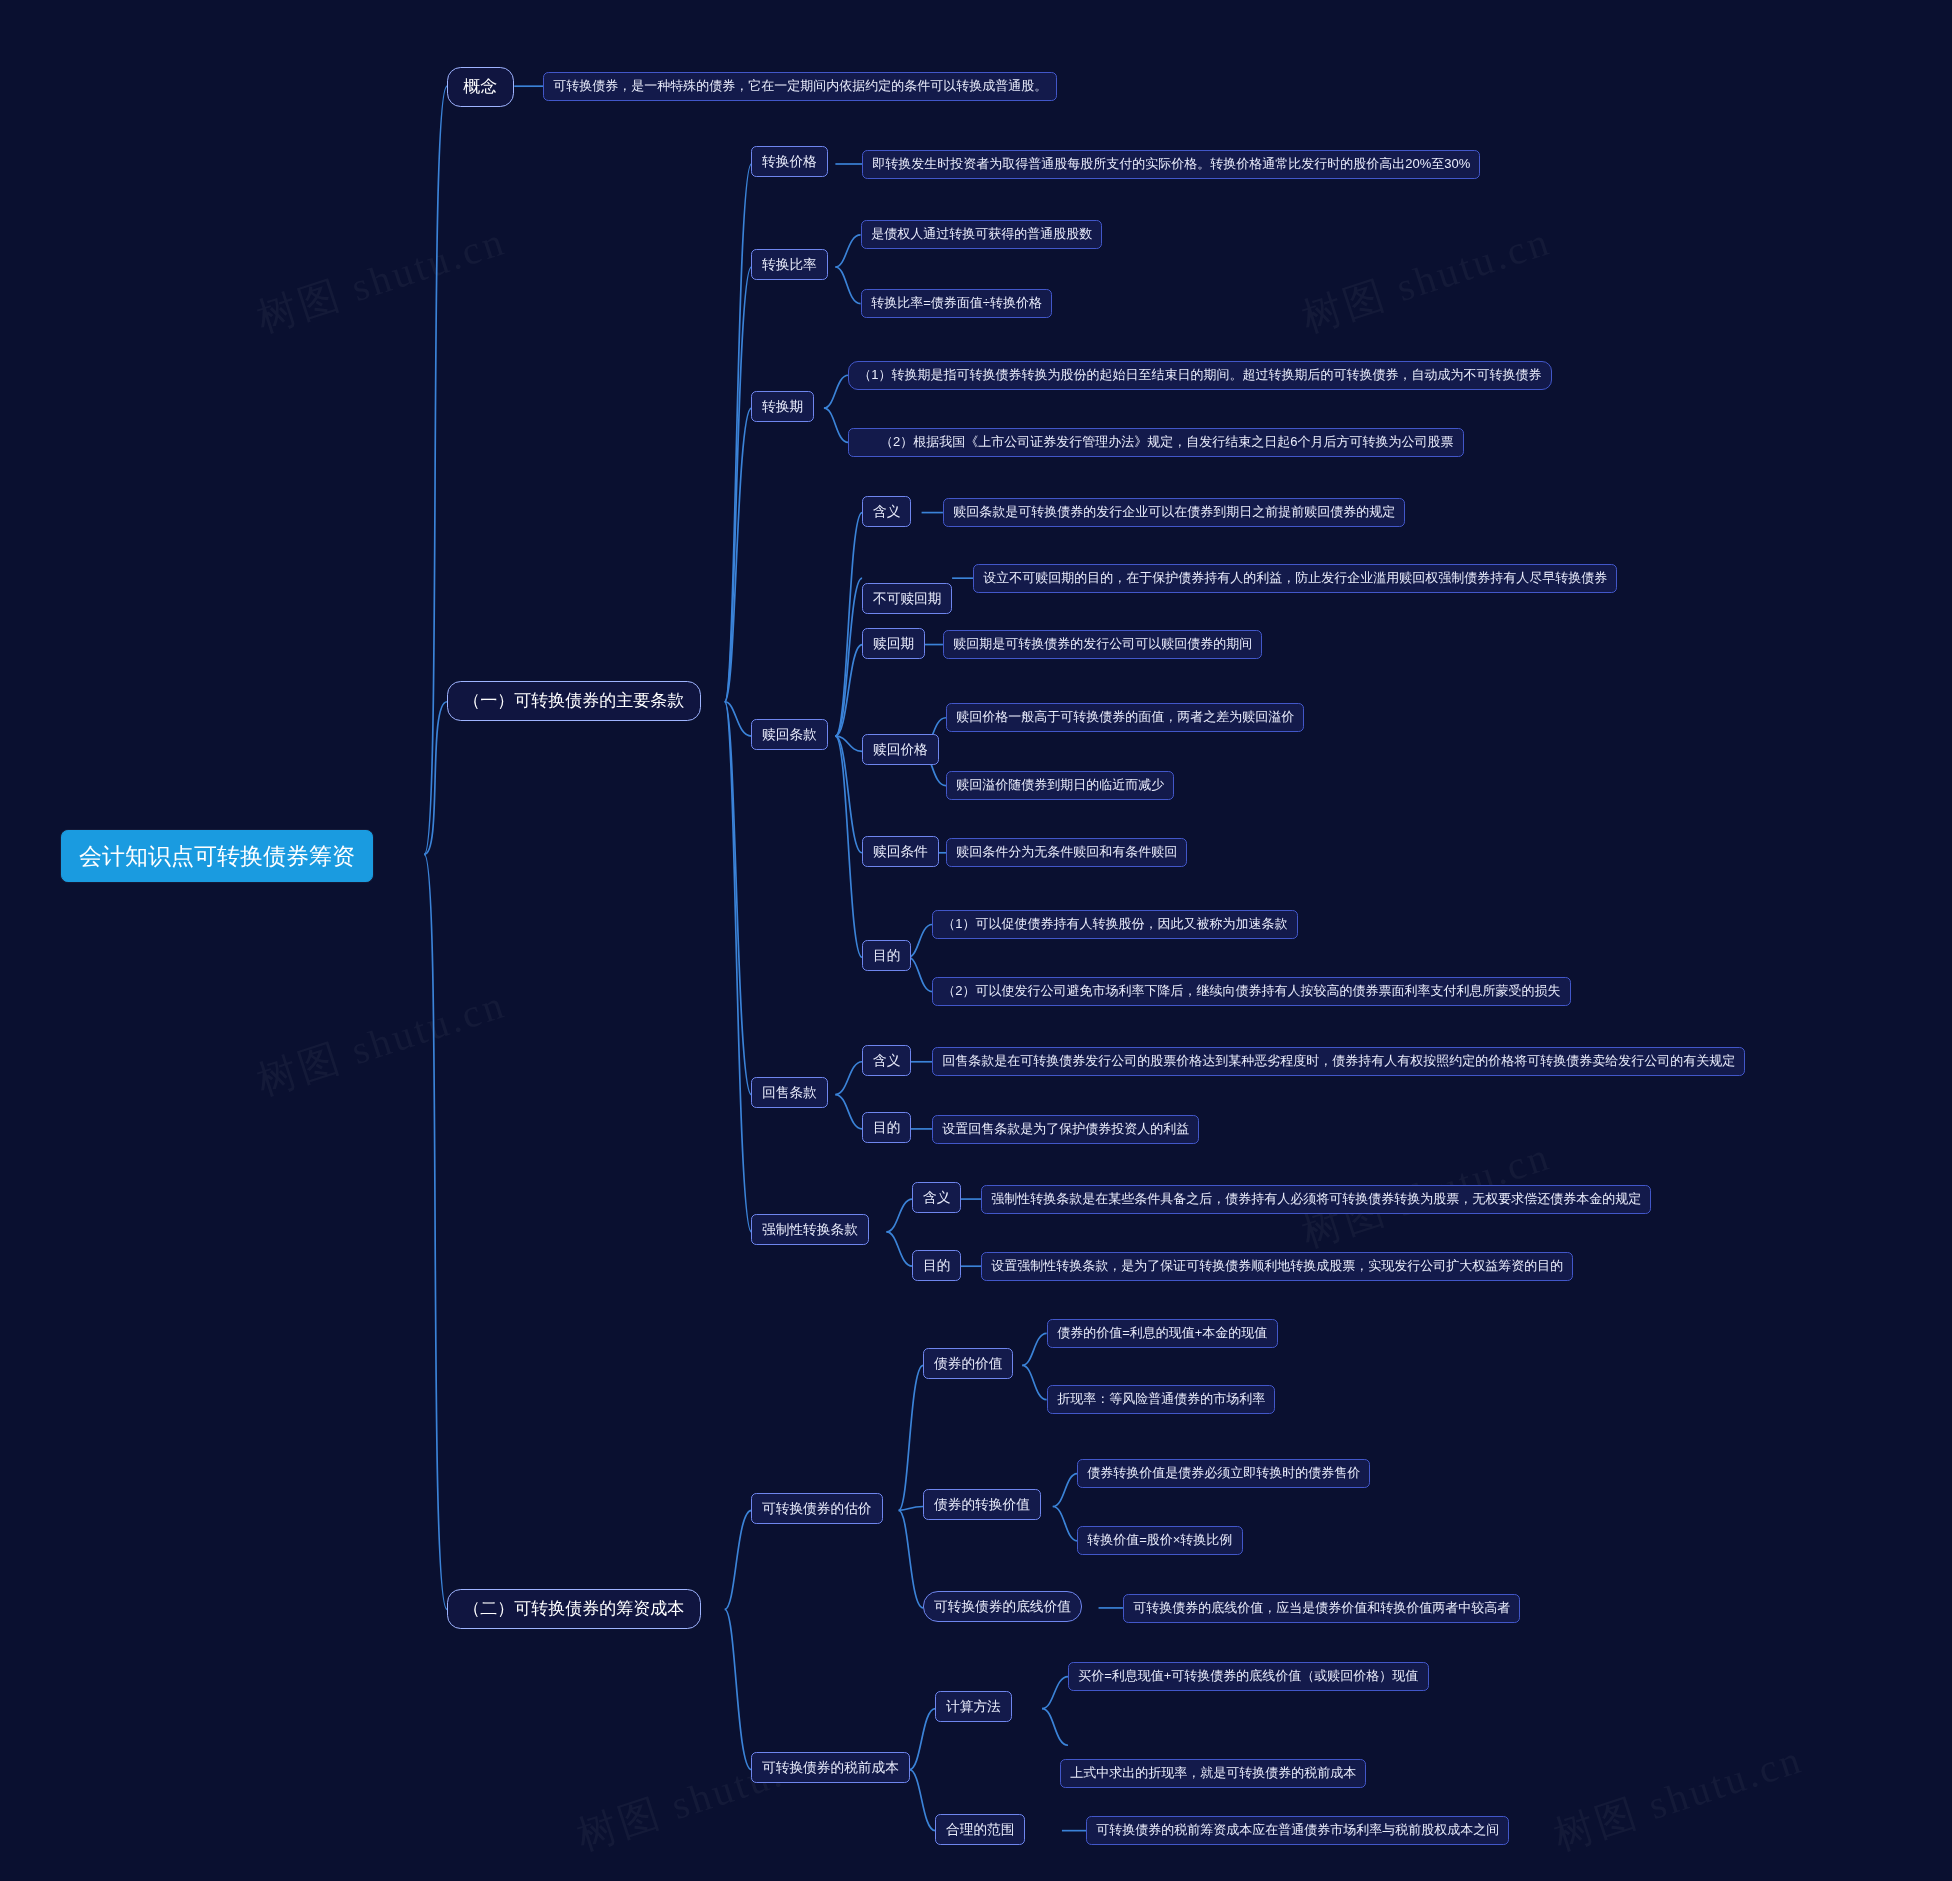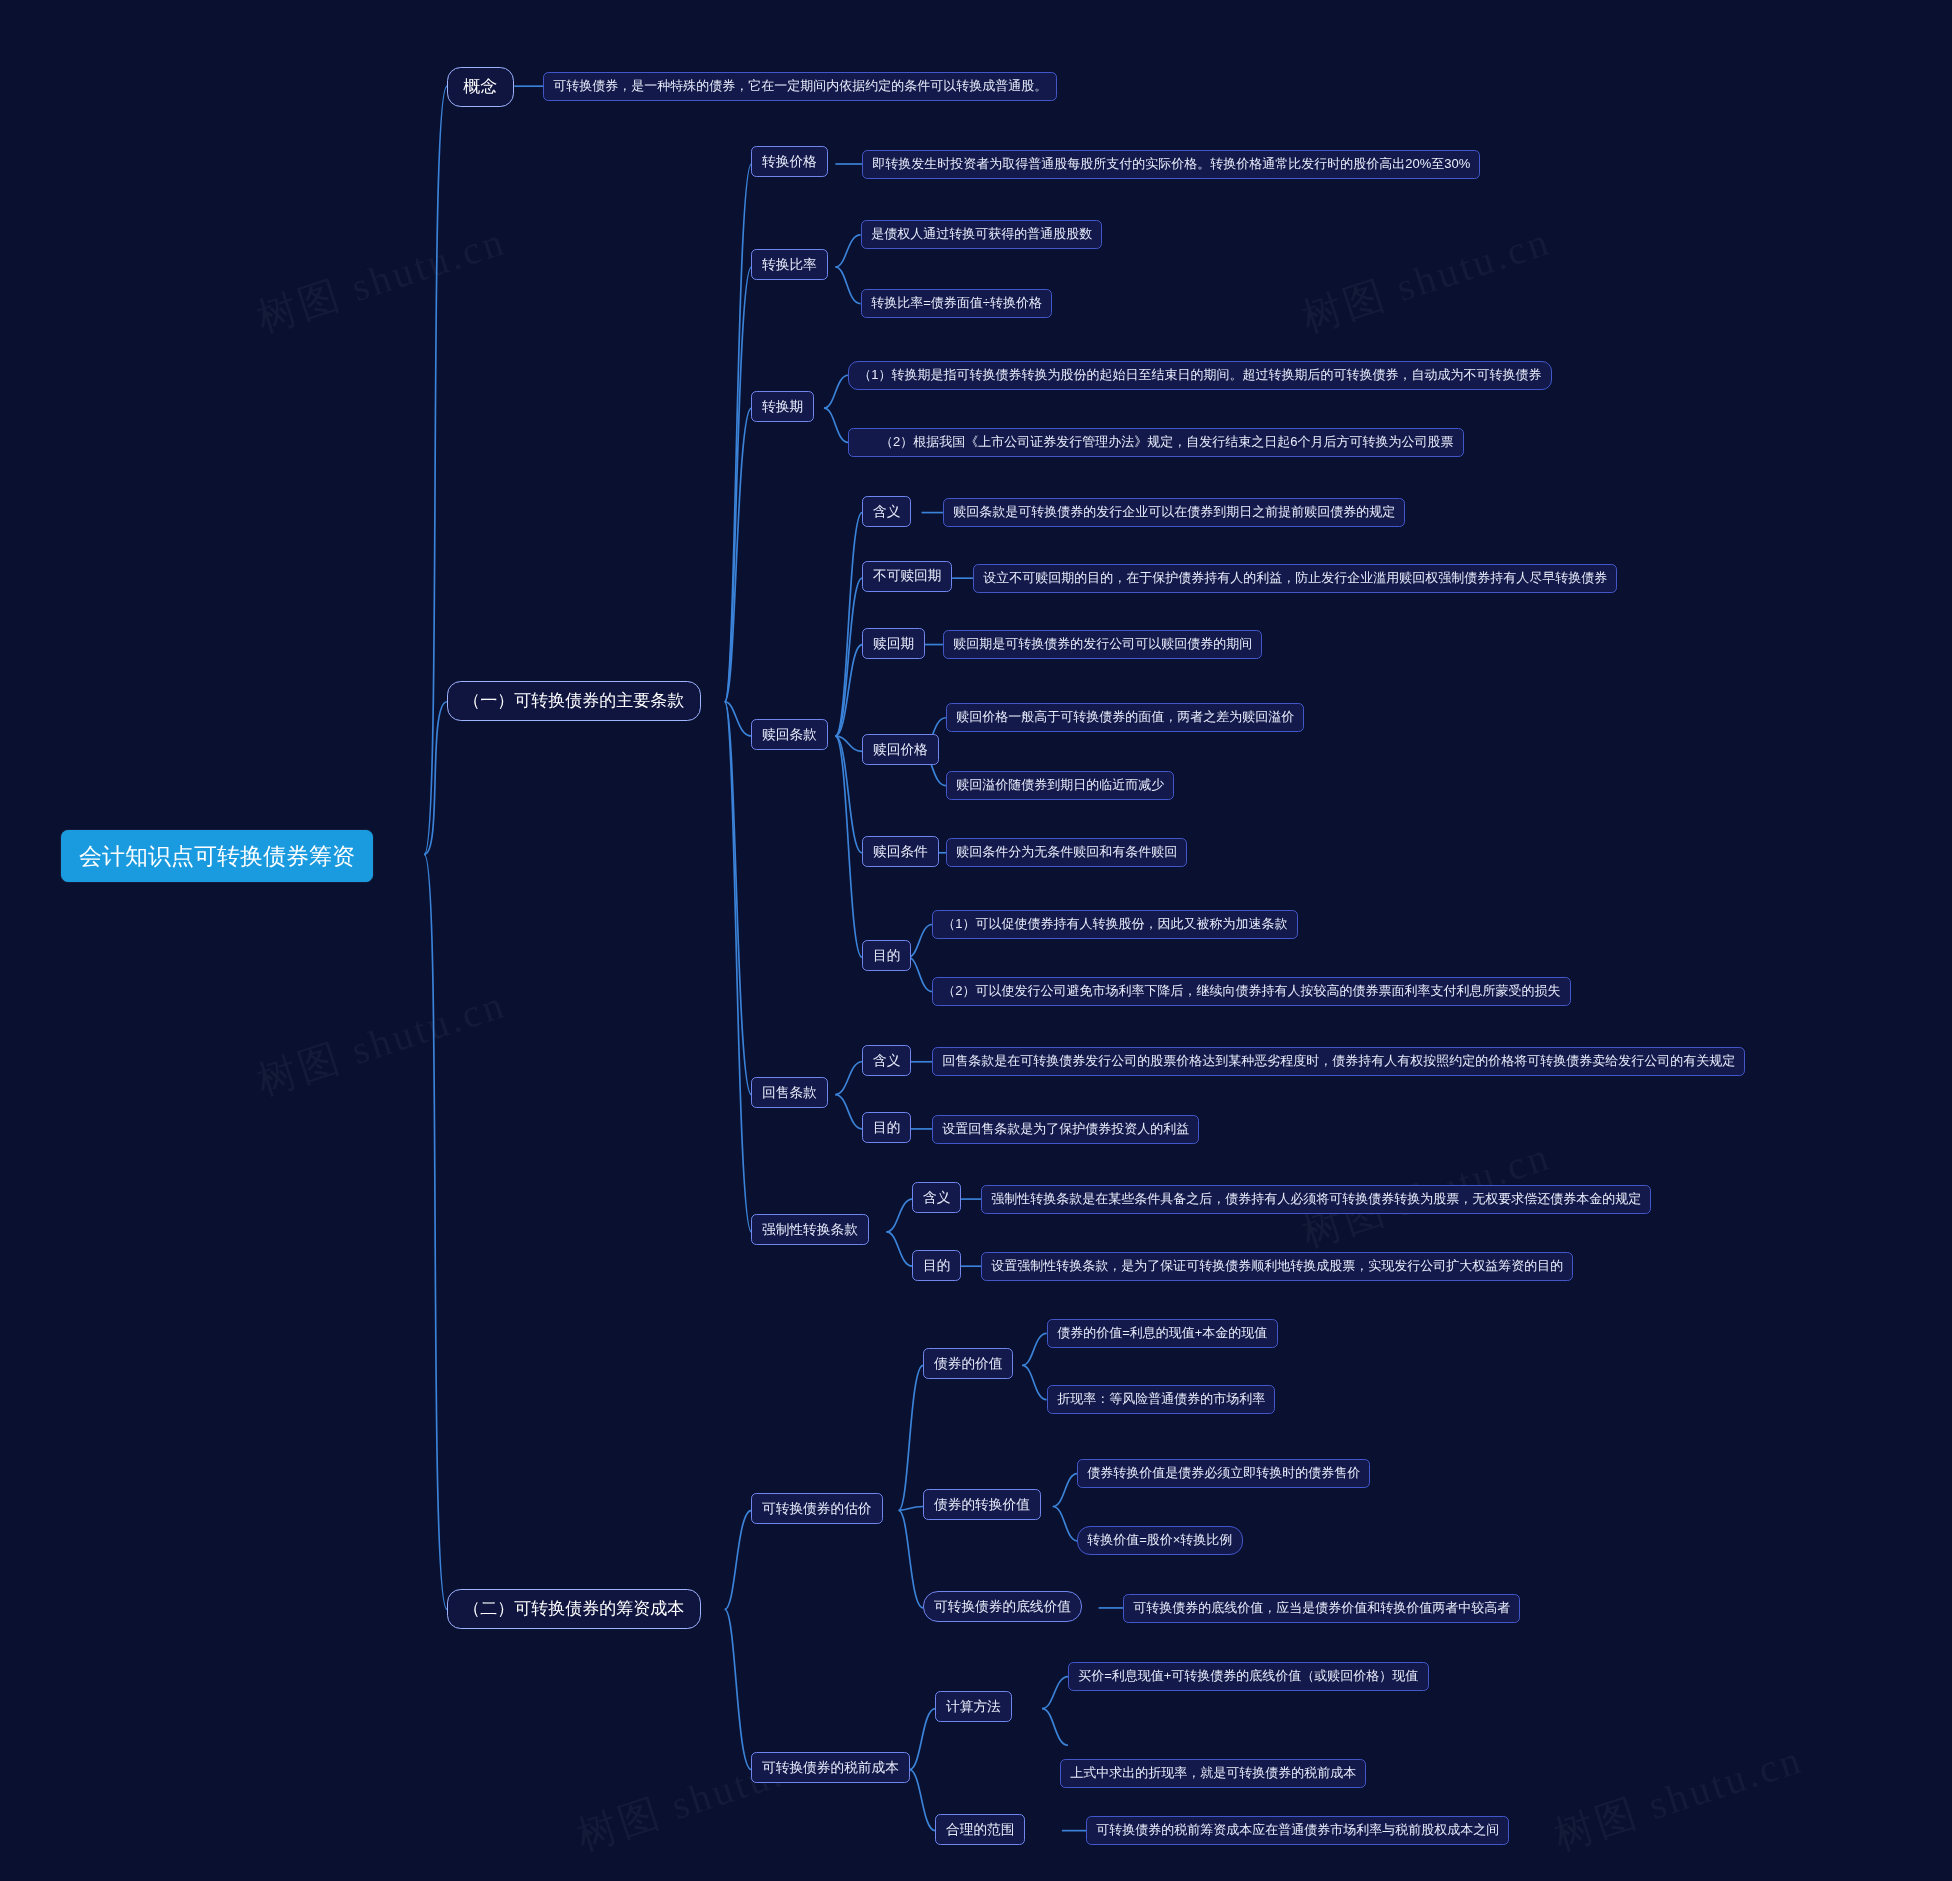--- a/index.html
+++ b/index.html
@@ -146,21 +146,21 @@
 
   <div class="node lvl2" style="left:751px;top:391px;">转换期</div>
   <div class="node leaf" style="left:848px;top:361px;border-radius:10px;">（1）转换期是指可转换债券转换为股份的起始日至结束日的期间。超过转换期后的可转换债券，自动成为不可转换债券</div>
   <div class="node leaf" style="left:848px;top:428px;padding-left:31px;">（2）根据我国《上市公司证券发行管理办法》规定，自发行结束之日起6个月后方可转换为公司股票</div>
 
   <div class="node lvl2" style="left:751px;top:719px;">赎回条款</div>
 
   <div class="node lvl2" style="left:862px;top:496px;">含义</div>
   <div class="node leaf" style="left:943px;top:498px;">赎回条款是可转换债券的发行企业可以在债券到期日之前提前赎回债券的规定</div>
 
-  <div class="node lvl2" style="left:862px;top:561px;font-family:Liberation Mono, monospace;">不可赎回期</div>
+  <div class="node lvl2" style="left:862px;top:583px;">不可赎回期</div>
   <div class="node leaf" style="left:973px;top:564px;">设立不可赎回期的目的，在于保护债券持有人的利益，防止发行企业滥用赎回权强制债券持有人尽早转换债券</div>
 
   <div class="node lvl2" style="left:862px;top:628px;">赎回期</div>
   <div class="node leaf" style="left:943px;top:630px;">赎回期是可转换债券的发行公司可以赎回债券的期间</div>
 
   <div class="node lvl2" style="left:862px;top:734px;">赎回价格</div>
   <div class="node leaf" style="left:946px;top:703px;">赎回价格一般高于可转换债券的面值，两者之差为赎回溢价</div>
   <div class="node leaf" style="left:946px;top:771px;">赎回溢价随债券到期日的临近而减少</div>
 
   <div class="node lvl2" style="left:862px;top:836px;">赎回条件</div>
@@ -185,21 +185,21 @@
   <div class="node lvl1" style="left:447px;top:1589px;">（二）可转换债券的筹资成本</div>
 
   <div class="node lvl2" style="left:751px;top:1493px;">可转换债券的估价</div>
 
   <div class="node lvl2" style="left:923px;top:1348px;">债券的价值</div>
   <div class="node leaf" style="left:1047px;top:1319px;">债券的价值=利息的现值+本金的现值</div>
   <div class="node leaf" style="left:1047px;top:1385px;">折现率：等风险普通债券的市场利率</div>
 
   <div class="node lvl2" style="left:923px;top:1489px;">债券的转换价值</div>
   <div class="node leaf" style="left:1077px;top:1459px;">债券转换价值是债券必须立即转换时的债券售价</div>
-  <div class="node leaf" style="left:1077px;top:1526px;border-radius:13px;">转换价值=股价×转换比例</div>
+  <div class="node leaf" style="left:1077px;top:1526px;">转换价值=股价×转换比例</div>
 
   <div class="node lvl2" style="left:923px;top:1591px;border-radius:15px;">可转换债券的底线价值</div>
   <div class="node leaf" style="left:1123px;top:1594px;">可转换债券的底线价值，应当是债券价值和转换价值两者中较高者</div>
 
   <div class="node lvl2" style="left:751px;top:1752px;">可转换债券的税前成本</div>
 
   <div class="node lvl2" style="left:935px;top:1691px;">计算方法</div>
   <div class="node leaf" style="left:1068px;top:1662px;">买价=利息现值+可转换债券的底线价值（或赎回价格）现值</div>
   <div class="node leaf" style="left:1060px;top:1731px;margin-top:28px;">上式中求出的折现率，就是可转换债券的税前成本</div>
 

